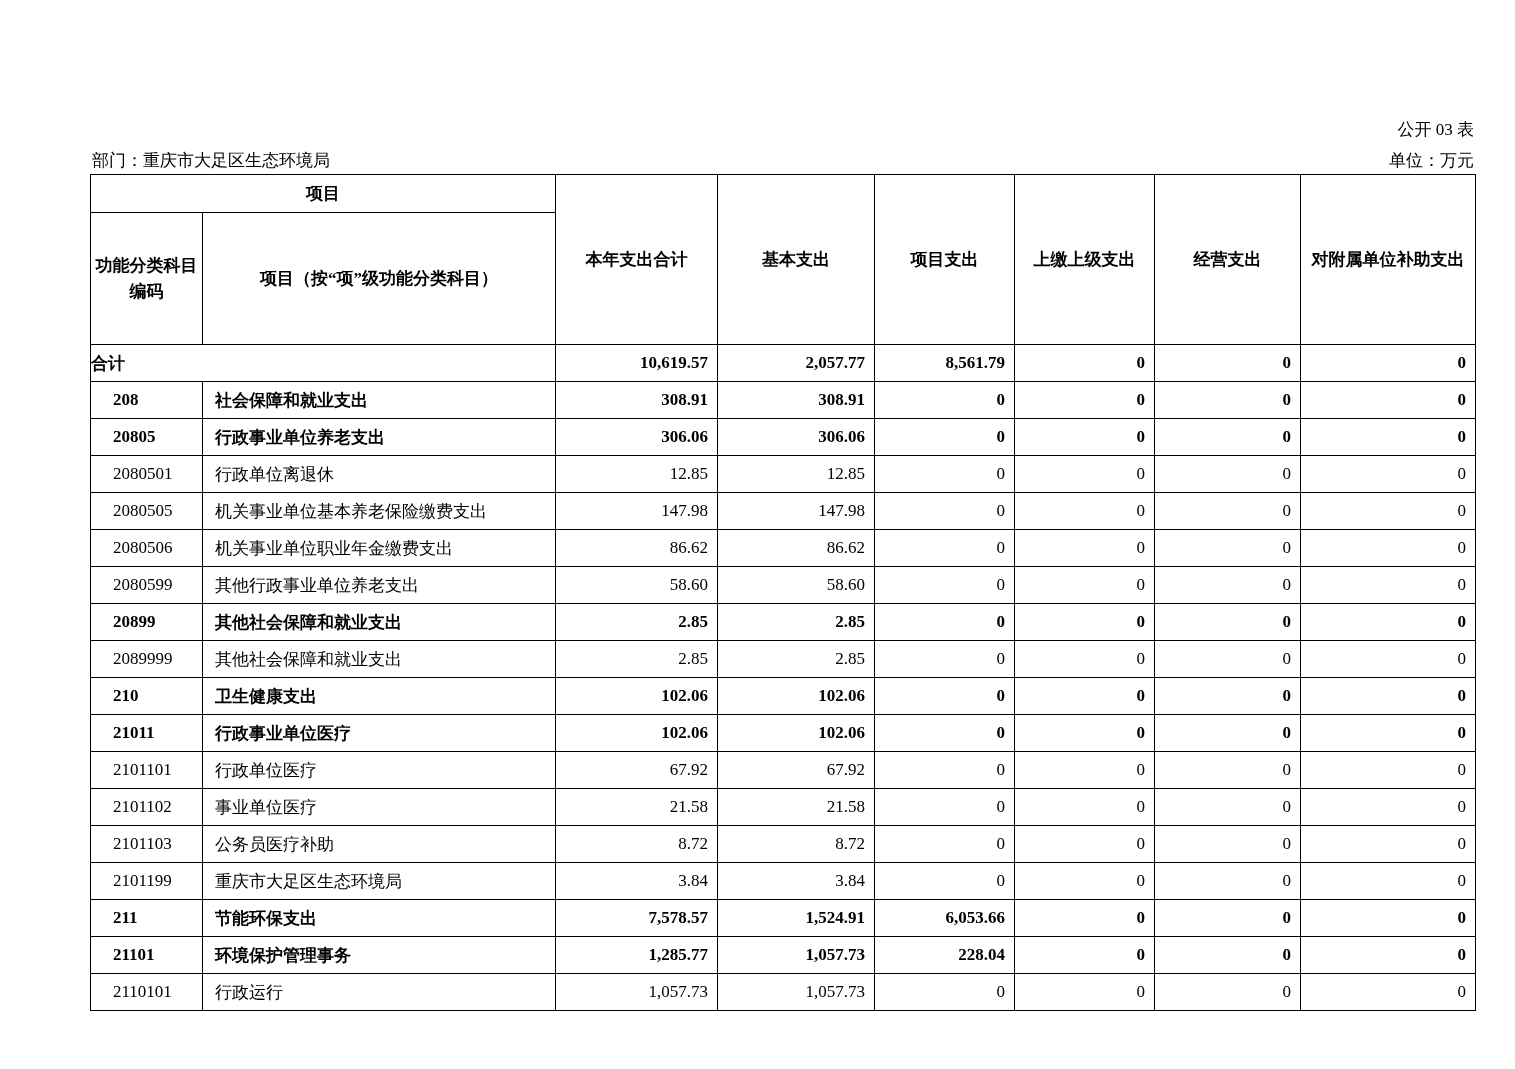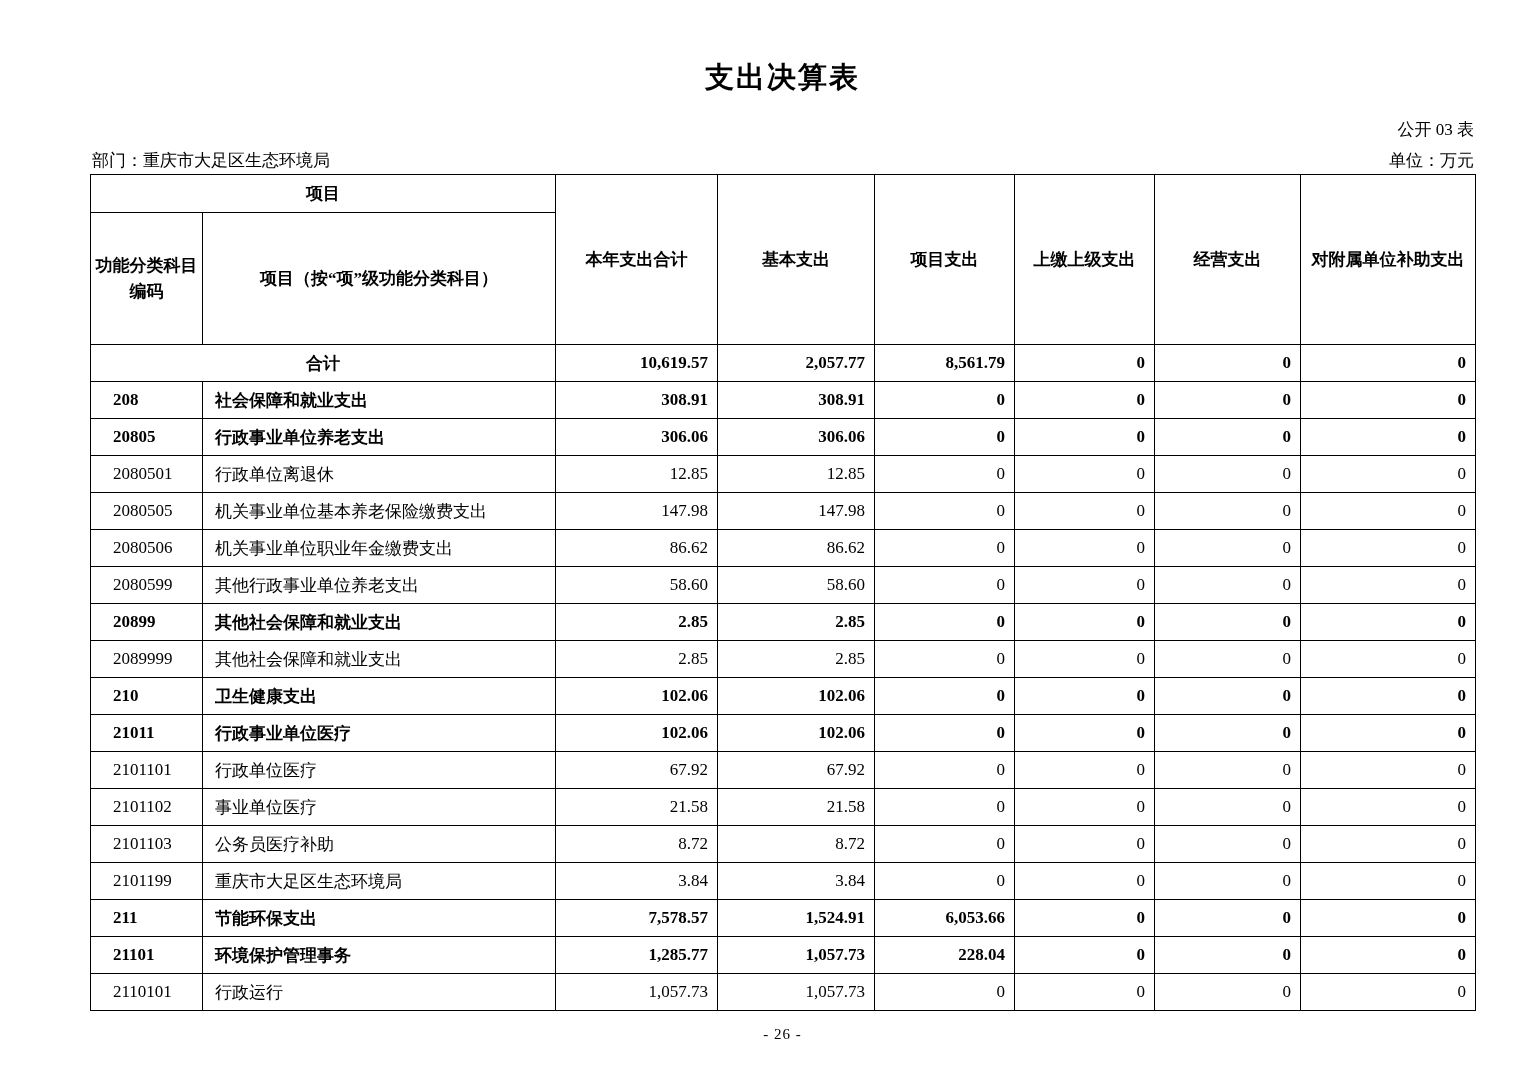--- a/index.html
+++ b/index.html
@@ -46,35 +46,34 @@
     text-align:center;
     line-height:1.5;
     padding:1px;
   }
   .acct thead tr.h1 { height:38px; }
   .acct thead tr.h2 { height:132px; }
   .acct tbody tr { height:37px; }
   .acct td.code  { text-align:left;  padding-left:22px; }
   .acct td.pname { text-align:left;  padding-left:12px; }
   .acct td.num   { text-align:right; padding-right:9px; }
-  .acct td.cell-total { text-align:center; }
+  .acct td.cell-total { text-align:left; }
   .acct tr.row-bold td { font-weight:bold; }
   .footer {
     position:absolute; top:1026px; left:90px; width:1385px;
     text-align:center;
     font-size:15px;
     letter-spacing:1px;
   }
 </style>
 </head>
 <body>
 
 <div class="page">
 
-  <div class="title">支出决算表</div>
 
   <div class="meta-code">公开 03 表</div>
   <div class="meta-dept">部门：重庆市大足区生态环境局</div>
   <div class="meta-unit">单位：万元</div>
 
   <table class="acct">
     <colgroup>
       <col style="width:112px">
       <col style="width:353px">
       <col style="width:162px">
@@ -275,15 +274,14 @@
           <td class="num">1,057.73</td>
           <td class="num">1,057.73</td>
           <td class="num">0</td>
           <td class="num">0</td>
           <td class="num">0</td>
           <td class="num">0</td>
         </tr>
       </tbody>
   </table>
 
-  <div class="footer">- 26 -</div>
 
 </div>
 
 </body></html>

